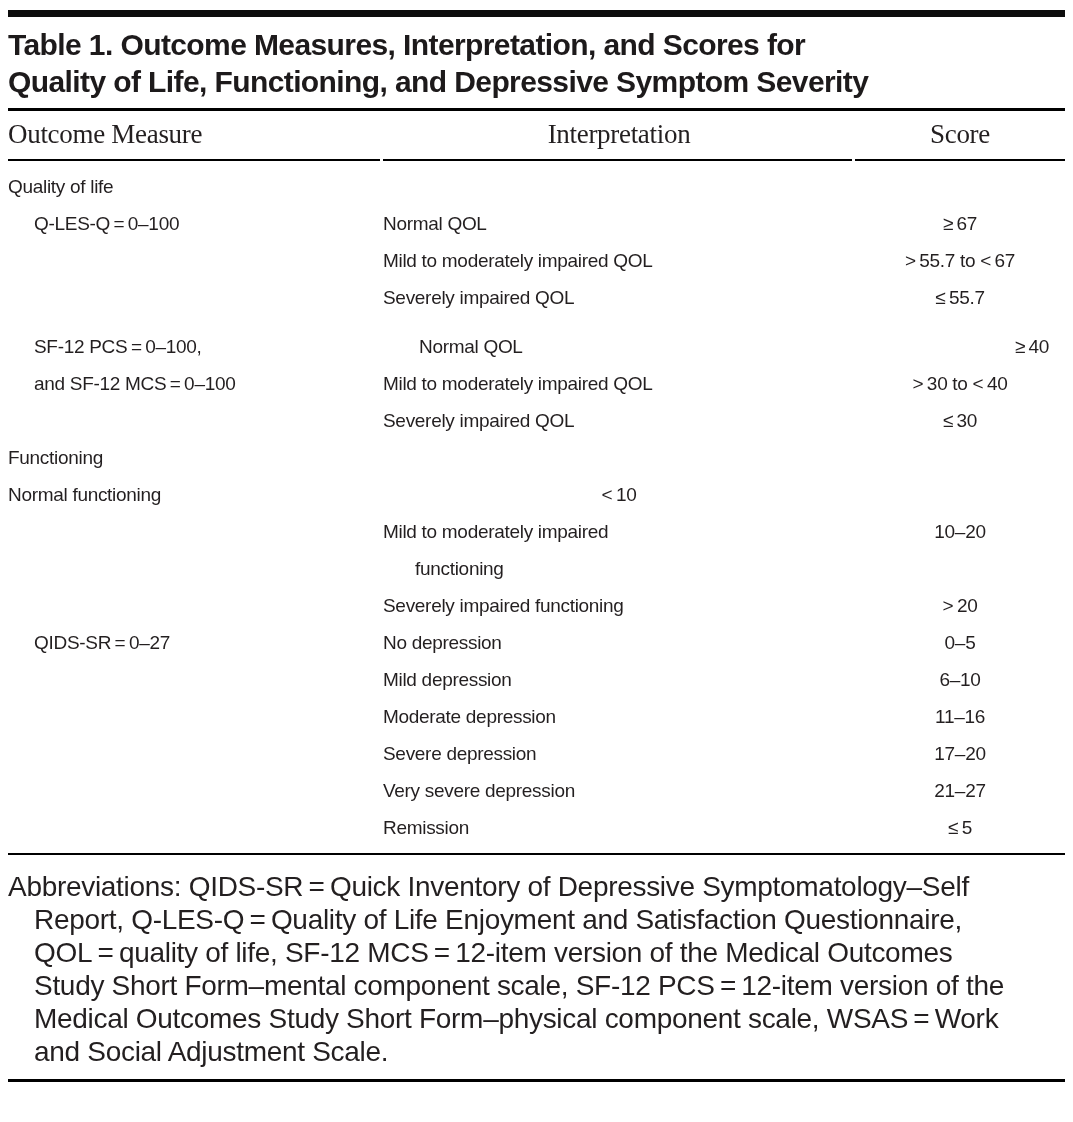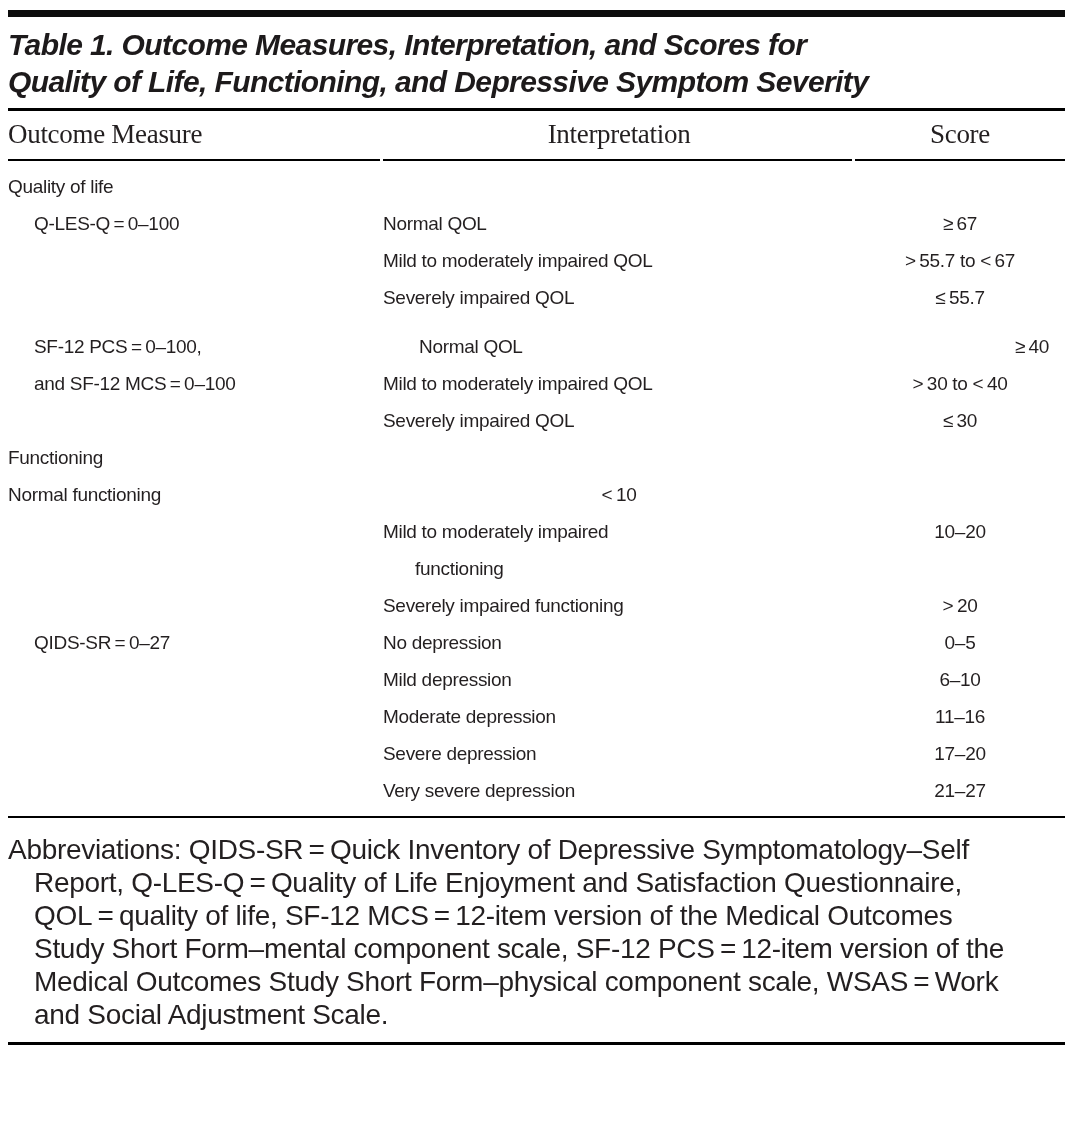--- a/index.html
+++ b/index.html
@@ -24,21 +24,20 @@
     margin-bottom: 9px;
   }
   .title {
     font-weight: bold;
     font-size: 30px;
     line-height: 37px;
     letter-spacing: -0.6px;
     color: #1d1a1b;
     white-space: pre-line;
     margin: 0 0 8px 0;
-    font-style: italic;
   }
   .rule-title {
     height: 3px;
     background: #000000;
   }
   .grid {
     display: grid;
     grid-template-columns: 375px 472px 210px;
     align-items: start;
   }
@@ -196,20 +195,25 @@
       <div class="c2">Severe depression</div>
       <div class="c3">17–20</div>
     </div>
 
     <div class="grid trow">
       <div class="c1"></div>
       <div class="c2">Very severe depression</div>
       <div class="c3">21–27</div>
     </div>
 
+    <div class="grid trow">
+      <div class="c1"></div>
+      <div class="c2">Remission</div>
+      <div class="c3">≤ 5</div>
+    </div>
 
   </div>
 
   <div class="rule-foot"></div>
 
   <div class="footnote">Abbreviations: QIDS-SR = Quick Inventory of Depressive Symptomatology–Self
 Report, Q-LES-Q = Quality of Life Enjoyment and Satisfaction Questionnaire,
 QOL = quality of life, SF-12 MCS = 12-item version of the Medical Outcomes
 Study Short Form–mental component scale, SF-12 PCS = 12-item version of the
 Medical Outcomes Study Short Form–physical component scale, WSAS = Work

